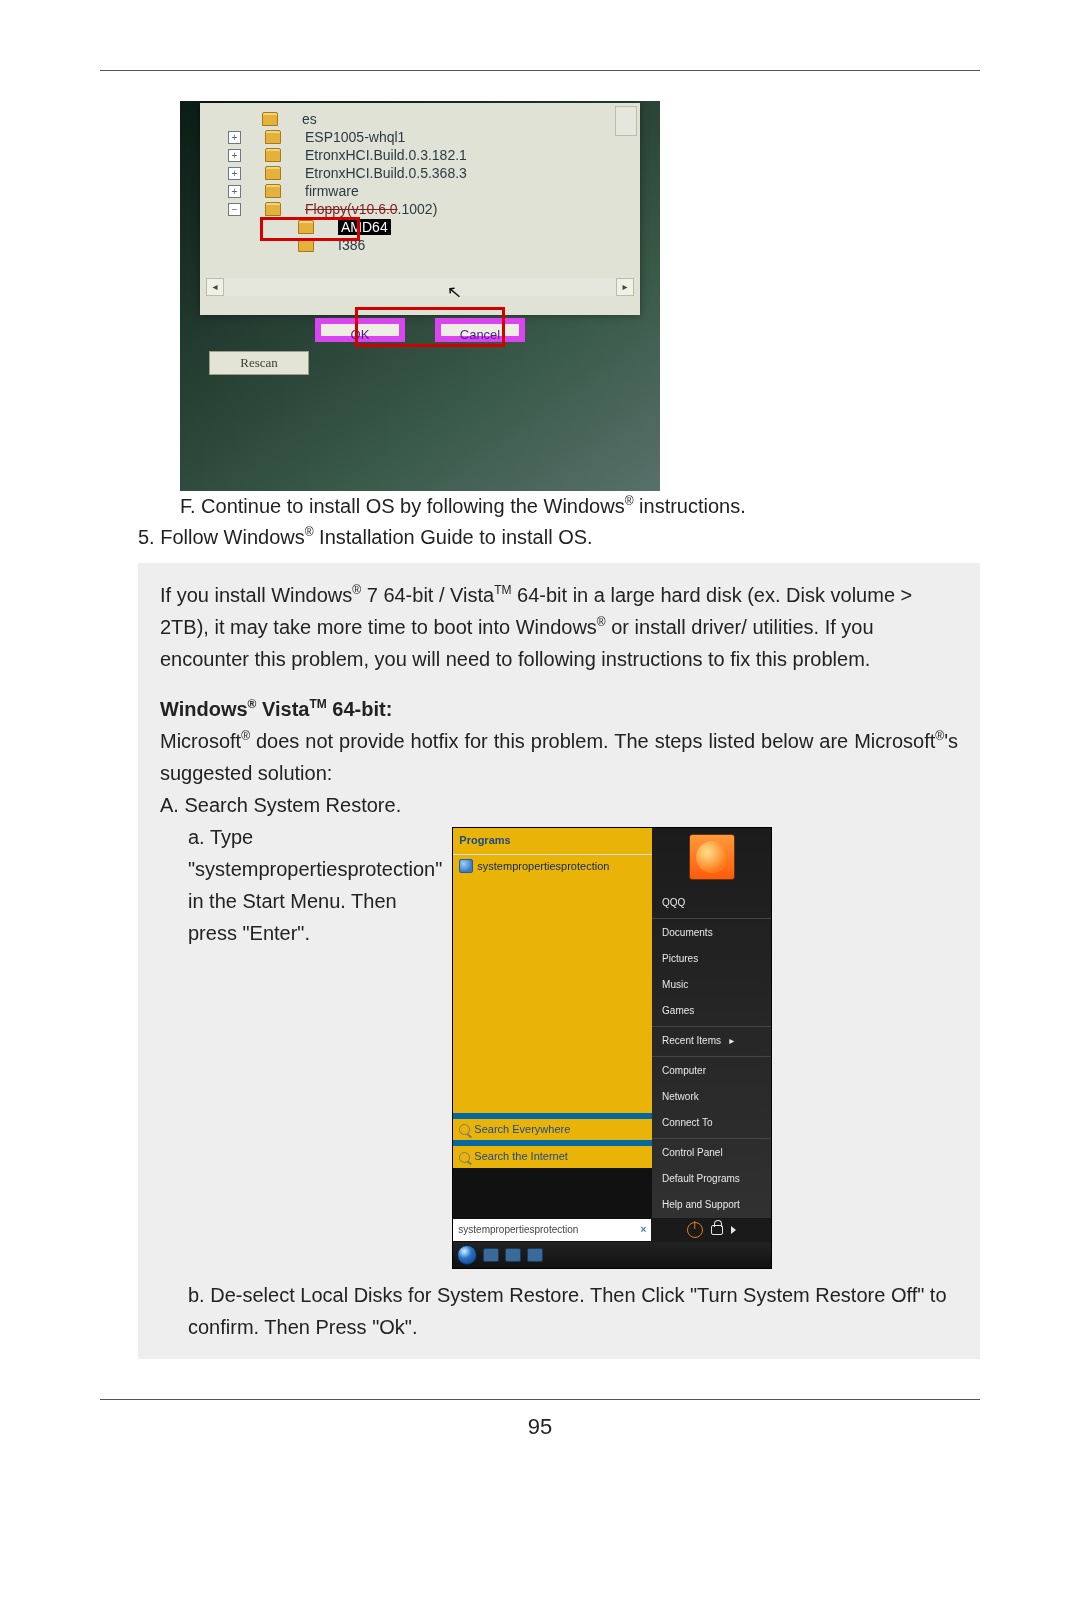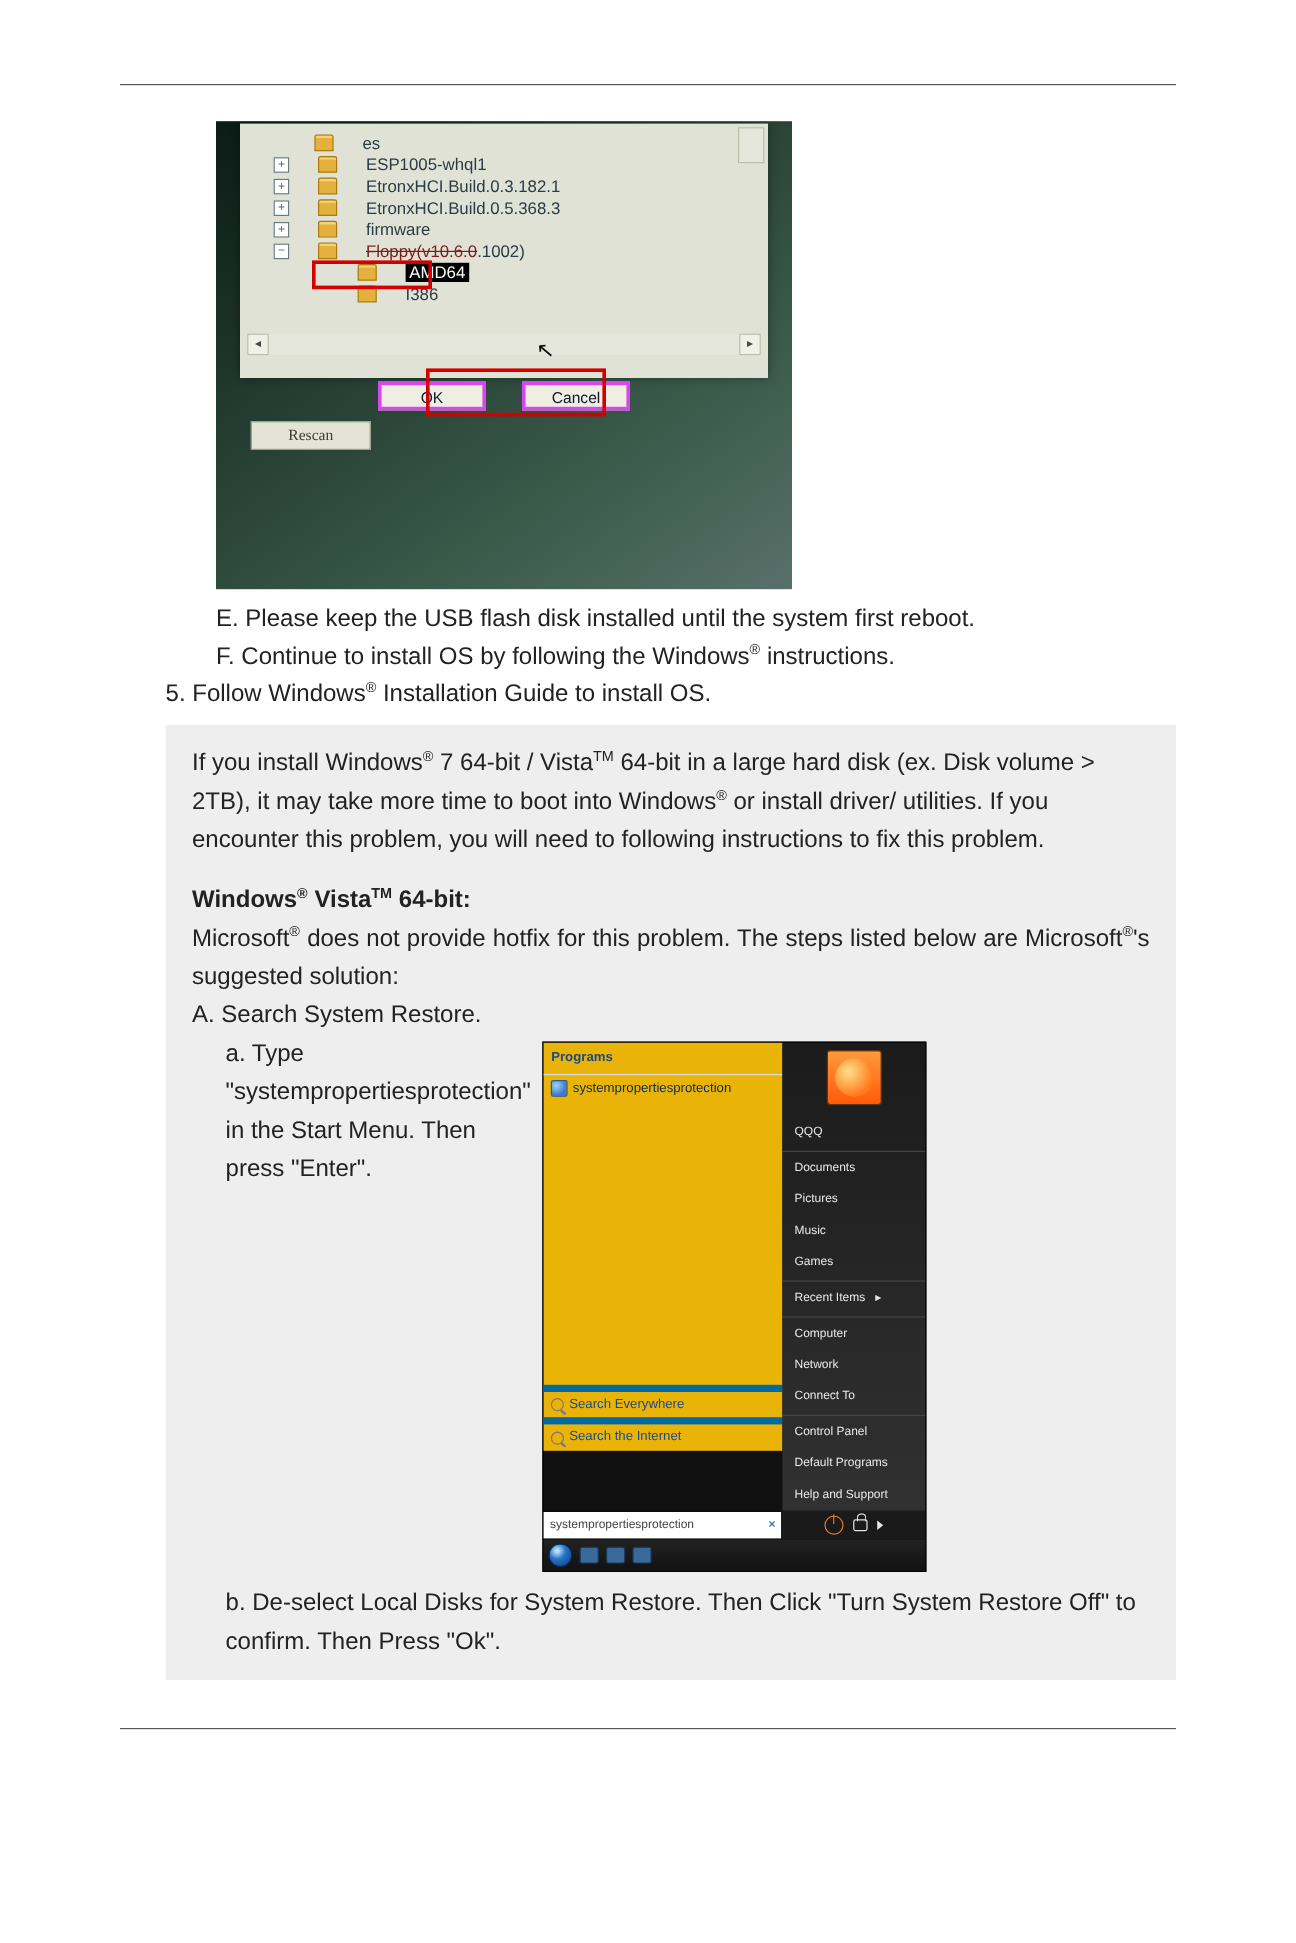--- a/index.html
+++ b/index.html
@@ -19,21 +19,21 @@
   .tree-in2 { margin-left: 52px; }
   .tree-in3 { margin-left: 88px; }
   .redbox { position: absolute; border: 3px solid #d40000; }
   .redbox.amd { left: 80px; top: 116px; width: 100px; height: 24px; }
   .highlight { background: #000000; color: #fff; padding: 0 3px; }
   .redbox.ok { left: 175px; top: 206px; width: 150px; height: 40px; }
   .strike { text-decoration: line-through; color: #7a1e1e; }
   .scroll { position: absolute; left: 6px; right: 6px; height: 18px; top: 175px; background: #e6e7dc; display: flex; justify-content: space-between; }
   .scroll .arrow { width: 18px; height: 18px; background: #eff0e6; border: 1px solid #bcbca8; font-size: 10px; text-align: center; line-height: 16px; color: #444; }
   .btn-row { position: absolute; left: 0; right: 0; top: 215px; display: flex; justify-content: center; gap: 30px; }
-  .winbtn { width: 90px; height: 24px; background: #efeee2; border: 3px solid #d946ef; font-size: 13px; color: #0f172a; text-align: center; line-height: 22px; }
+  .winbtn { width: 90px; height: 24px; background: #efeee2; border: 6px solid #d946ef; font-size: 13px; color: #4c1d95; text-align: center; line-height: 22px; }
   .rescan { position: absolute; left: 9px; top: 248px; width: 100px; height: 24px; background: #e4e4d6; border: 1px solid #9c9c8a; font-size: 13px; text-align: center; line-height: 22px; color: #3e3e2e; font-family: Liberation Serif, serif; }
   .cursor { position: absolute; left: 247px; top: 178px; font-size: 18px; color: #111; transform: rotate(-5deg); }
   .rightbar { position: absolute; right: 3px; top: 3px; width: 22px; height: 30px; background: #e6e7dc; border: 1px solid #bcbca8; }
 
   
   .body-text { font-size: 20px; line-height: 1.55; }
   .indent1 { margin-left: 80px; }
   .indent0 { margin-left: 38px; }
   .mt10 { margin-top: 10px; }
 
@@ -131,21 +131,20 @@
       <div class="btn-row">
         <div class="winbtn">OK</div>
         <div class="winbtn">Cancel</div>
       </div>
       <div class="rescan">Rescan</div>
     </div>
     <div class="redbox amd"></div>
     <div class="redbox ok"></div>
   </div>
 
-  <p class="body-text indent1 mt10">E. Please keep the USB flash disk installed until the system first reboot.</p>
   <p class="body-text indent1"><span>F. Continue to install OS by following the Windows</span><sup>®</sup><span> instructions.</span></p>
   <p class="body-text indent0"><span>5. Follow Windows</span><sup>®</sup><span> Installation Guide to install OS.</span></p>
 
   <div class="notebox">
     <p>
       <span>If you install Windows</span><sup>®</sup><span> 7 64-bit / Vista</span><sup>TM</sup><span> 64-bit in a large hard disk (ex. Disk volume &gt; 2TB), it may take more time to boot into Windows</span><sup>®</sup><span> or install driver/ utilities. If you encounter this problem, you will need to following instructions to fix this problem.</span>
     </p>
 
     <p class="heading">
       <span>Windows</span><sup>®</sup><span> Vista</span><sup>TM</sup><span> 64-bit:</span>
@@ -211,13 +210,14 @@
             <span class="tbicon"></span>
           </div>
         </div>
       </div>
 
       <p style="margin-top:10px">b. De-select Local Disks for System Restore. Then Click "Turn System Restore Off" to confirm. Then Press "Ok".</p>
     </div>
   </div>
 
   <hr class="rule-bottom">
+  <div class="page-num">95</div>
 </div>
 
 </body></html>

